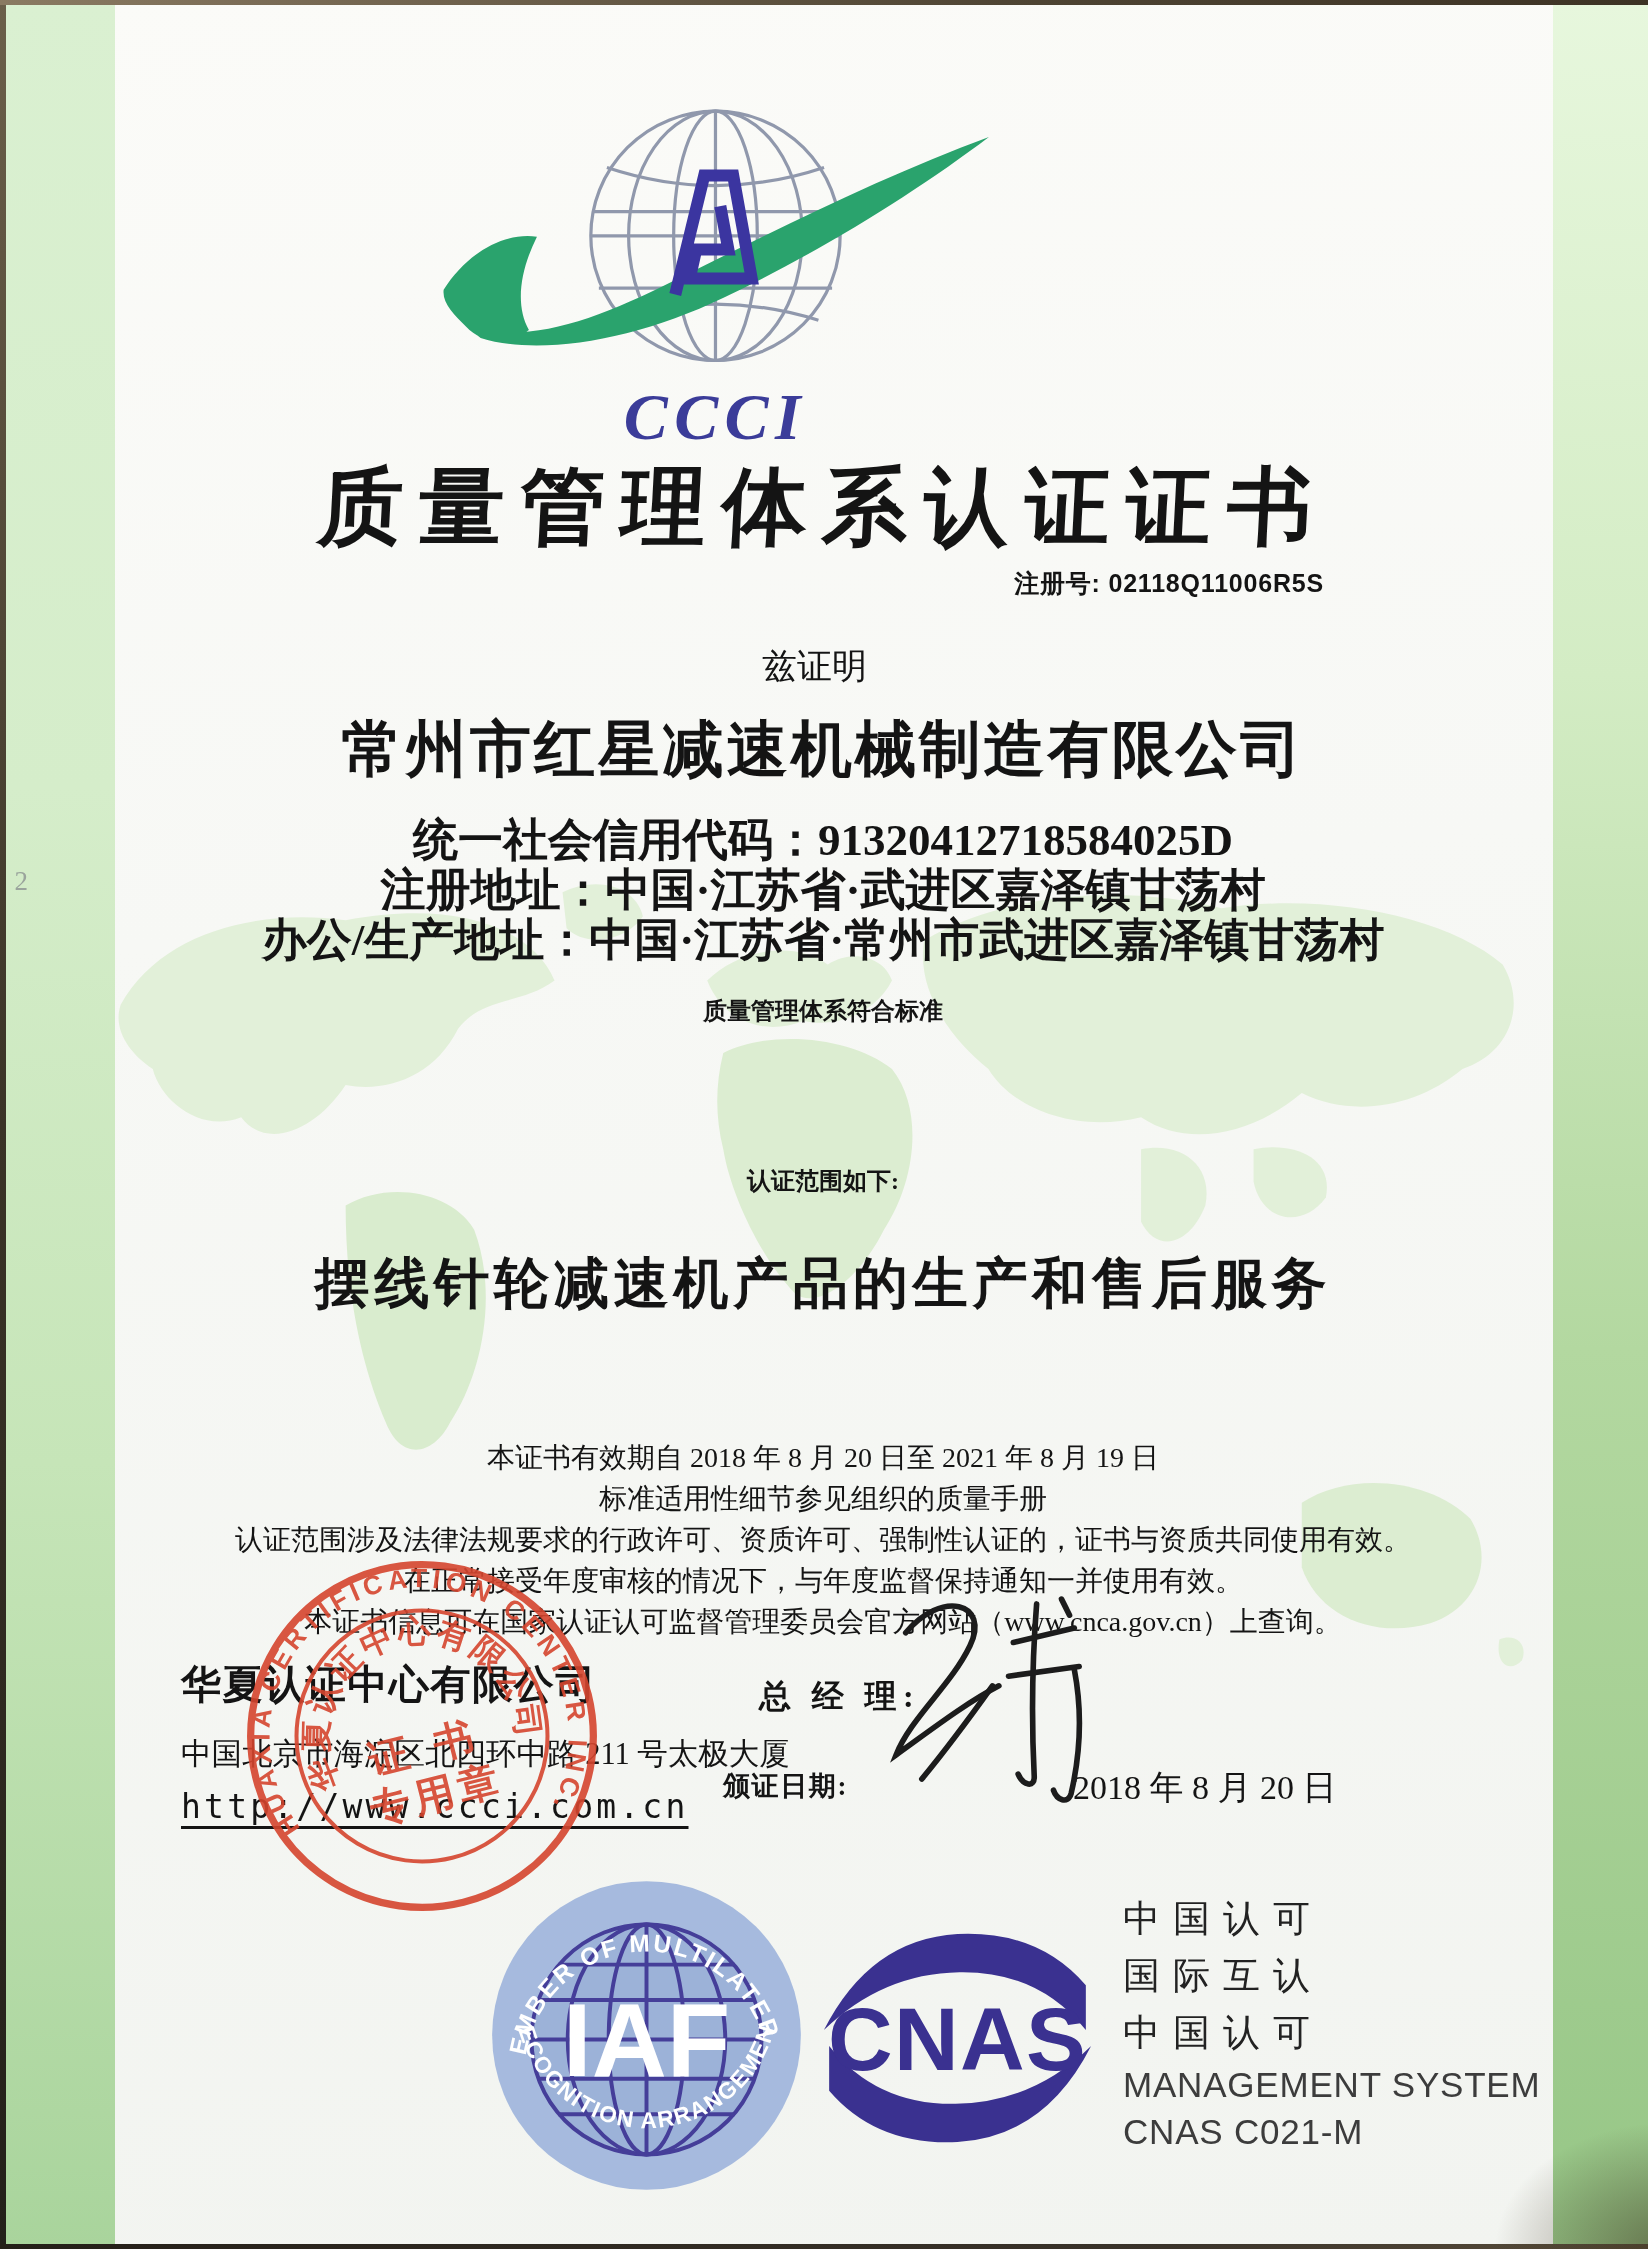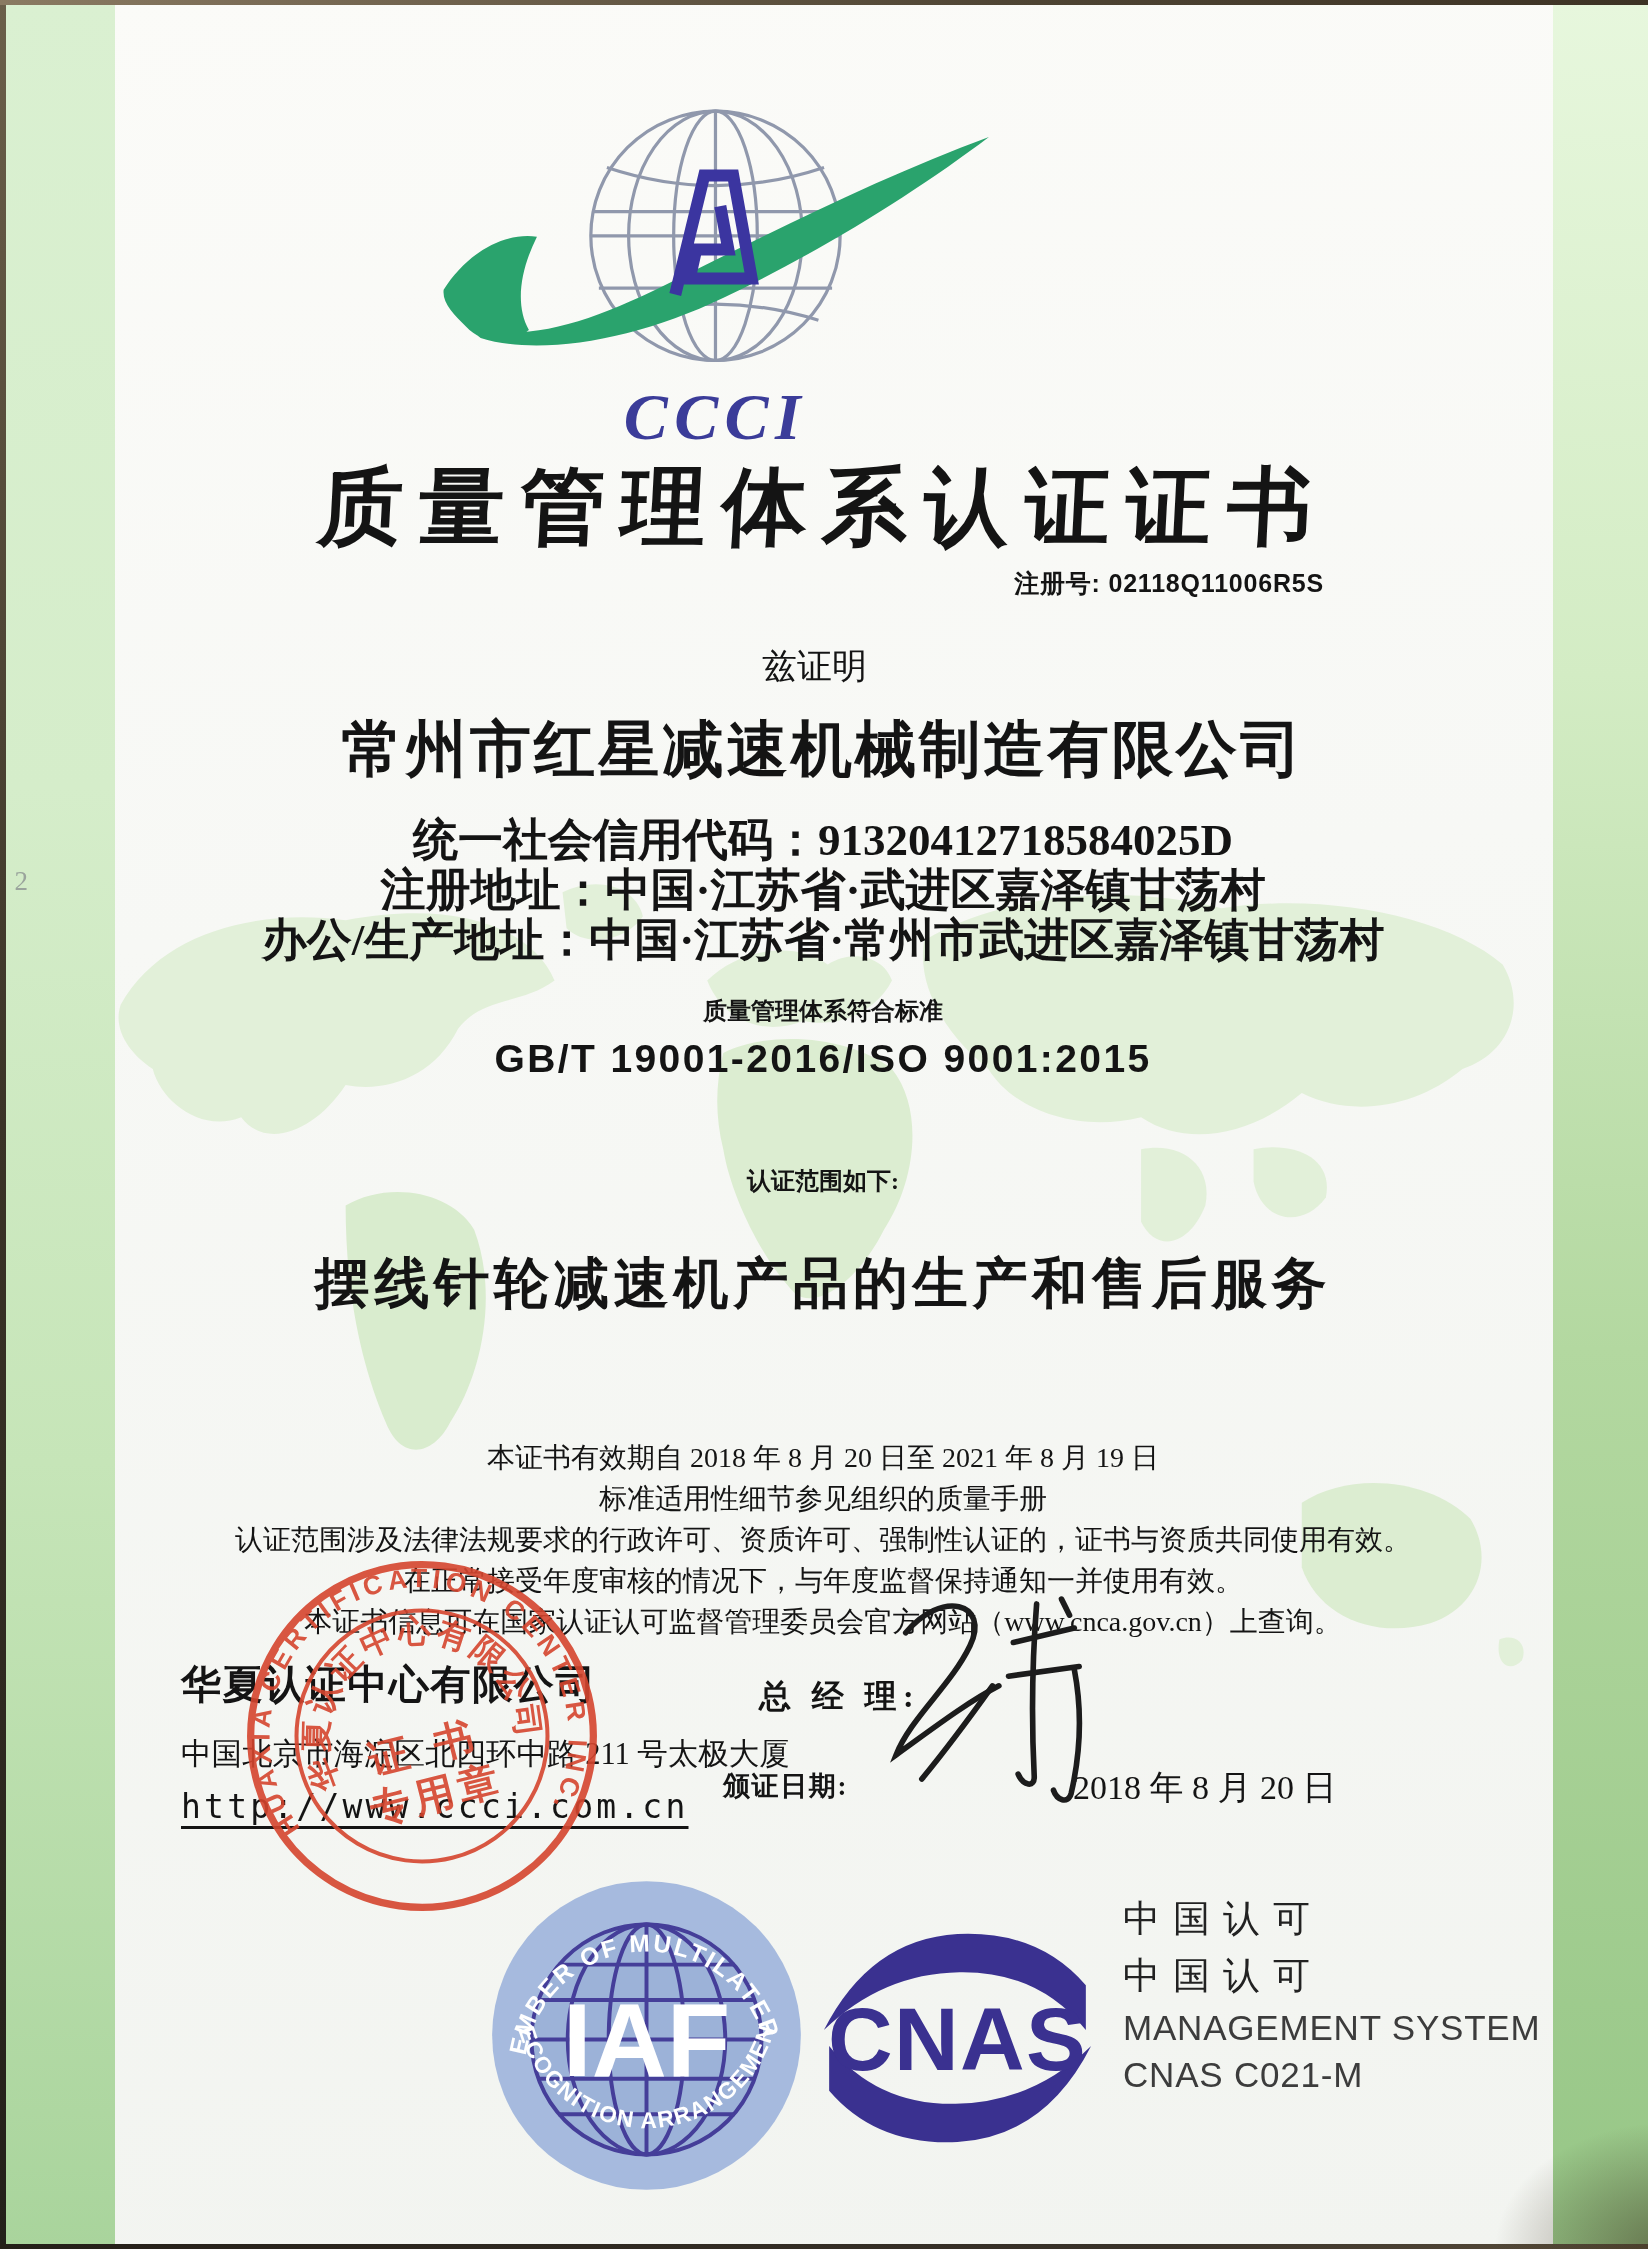--- a/index.html
+++ b/index.html
@@ -88,21 +88,20 @@
 
   <div class="abs intro" style="left:762px;top:643px;">兹证明</div>
 
   <div class="c company" style="top:709px;">常州市红星减速机械制造有限公司</div>
 
   <div class="c line43" style="top:810px;">统一社会信用代码：91320412718584025D</div>
   <div class="c line43" style="top:860px;">注册地址：中国·江苏省·武进区嘉泽镇甘荡村</div>
   <div class="c line43" style="top:910px;">办公/生产地址：中国·江苏省·常州市武进区嘉泽镇甘荡村</div>
 
   <div class="c line40" style="top:971px;">质量管理体系符合标准</div>
-  <div class="c std" style="top:1037px;">GB/T 19001-2016/ISO 9001:2015</div>
   <div class="c line40" style="top:1141px;">认证范围如下:</div>
   <div class="c scope" style="top:1247px;">摆线针轮减速机产品的生产和售后服务</div>
 
   <div class="c terms" style="top:1437px;">
     <div>本证书有效期自 2018 年 8 月 20 日至 2021 年 8 月 19 日</div>
     <div>标准适用性细节参见组织的质量手册</div>
     <div>认证范围涉及法律法规要求的行政许可、资质许可、强制性认证的，证书与资质共同使用有效。</div>
     <div>在正常接受年度审核的情况下，与年度监督保持通知一并使用有效。</div>
     <div>本证书信息可在国家认证认可监督管理委员会官方网站（www.cnca.gov.cn）上查询。</div>
   </div>
@@ -175,20 +174,21 @@
   <svg class="abs" style="left:816px;top:1903px;" width="283" height="270" viewBox="0 0 430 360">
     <g fill="#3a3190">
       <path d="M12,168 Q82,30 215,22 Q338,16 410,100 L410,168 Q338,78 218,80 Q100,82 12,168 Z"></path>
       <path d="M418,192 Q348,330 215,338 Q92,344 20,260 L20,192 Q92,282 212,280 Q330,278 418,192 Z"></path>
     </g>
     <text x="215" y="228" text-anchor="middle" font-family="Liberation Sans, sans-serif" font-size="136" font-weight="800" fill="#3a3190" letter-spacing="2">CNAS</text>
   </svg>
 
   <div class="abs" style="left:1123px;top:1890px;">
     <div class="cnas-cn">中国认可</div>
+    <div class="cnas-cn">国际互认</div>
     <div class="cnas-cn">中国认可</div>
     <div class="cnas-en">MANAGEMENT SYSTEM</div>
     <div class="cnas-en">CNAS C021-M</div>
   </div>
 
   <div class="abs margin-mark" style="left:14.5px;top:866px;z-index:8;">2</div>
 
   <div class="band-left"></div>
   <div class="band-right"></div>
   <div class="edge-top"></div>

